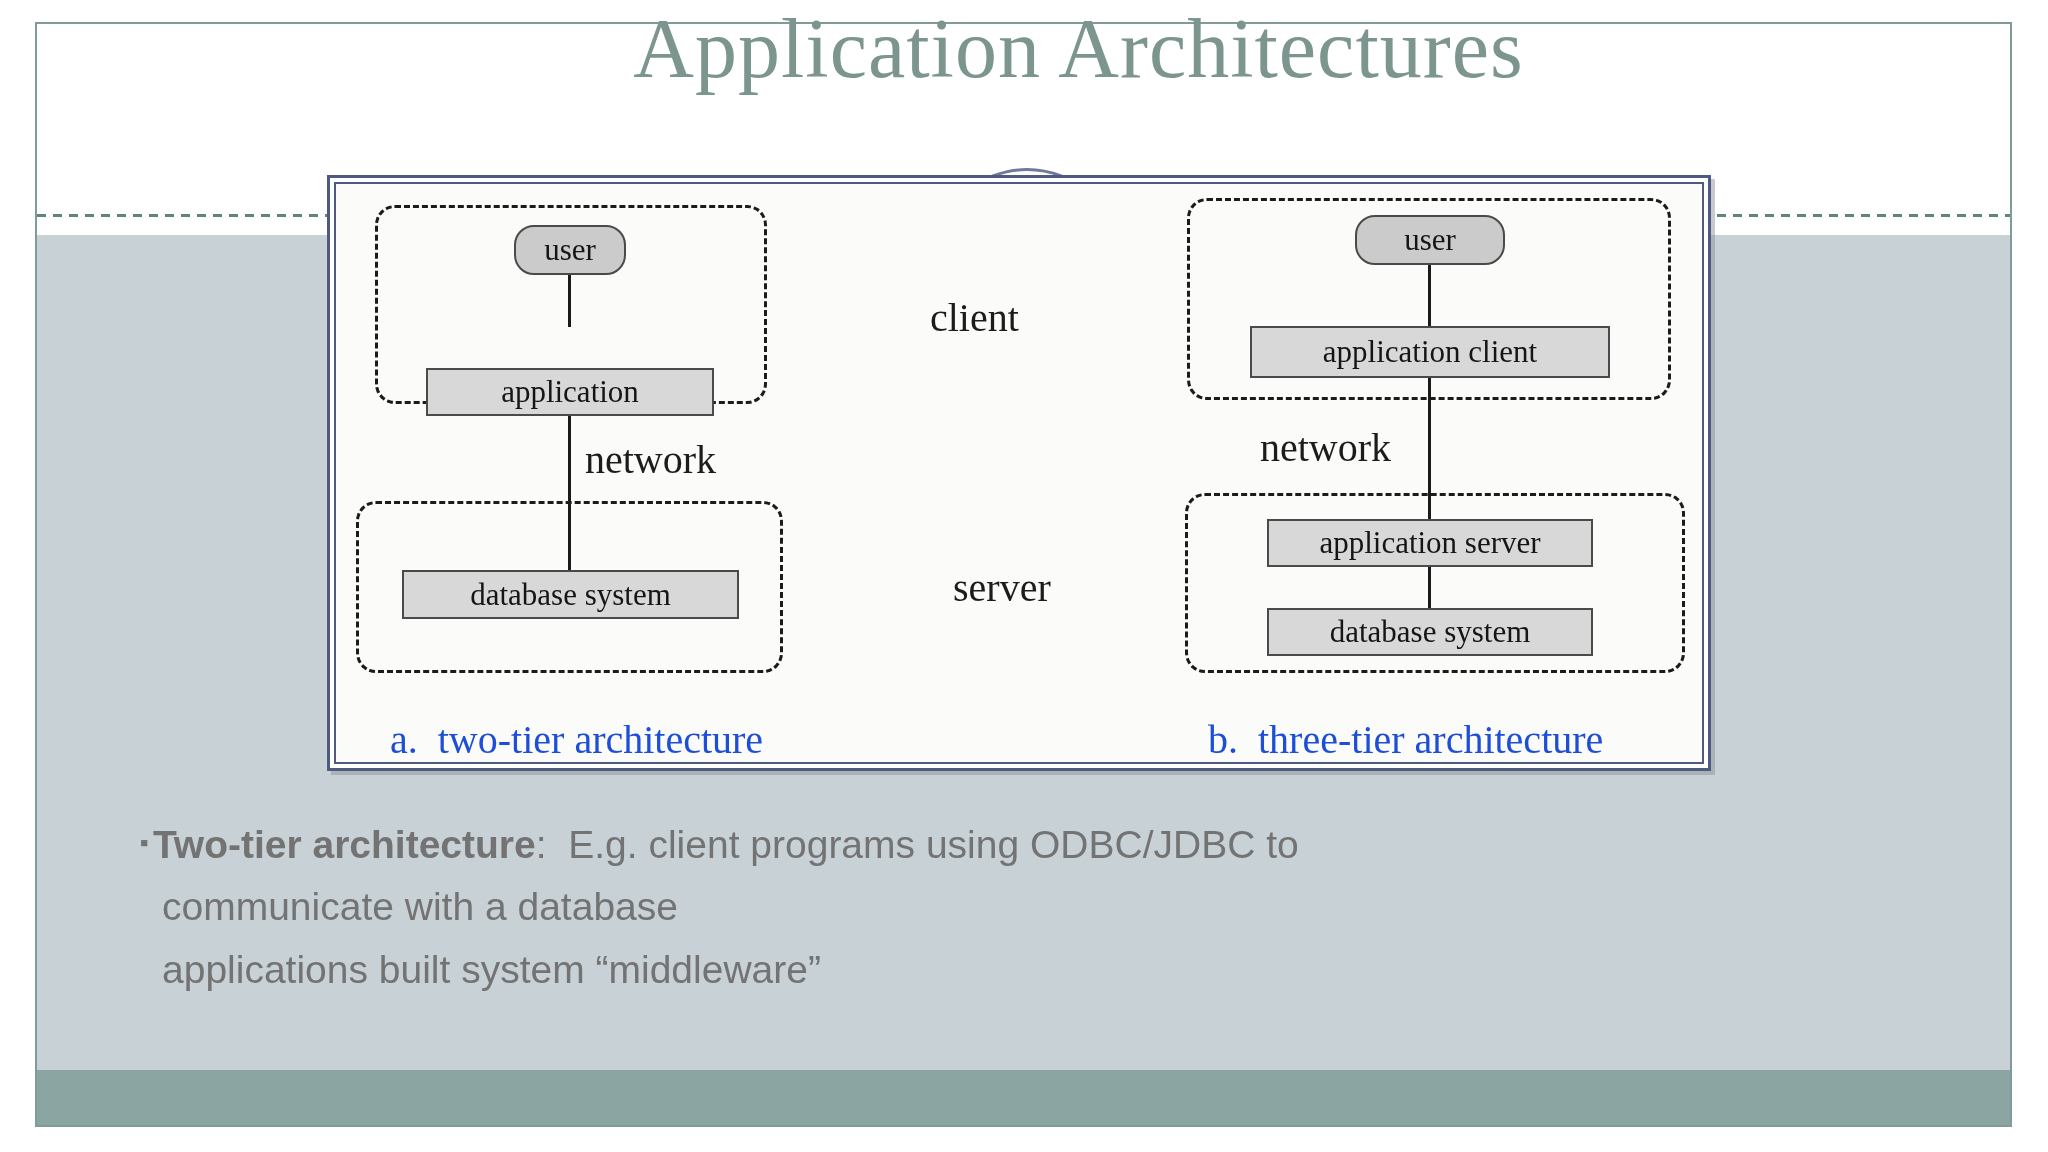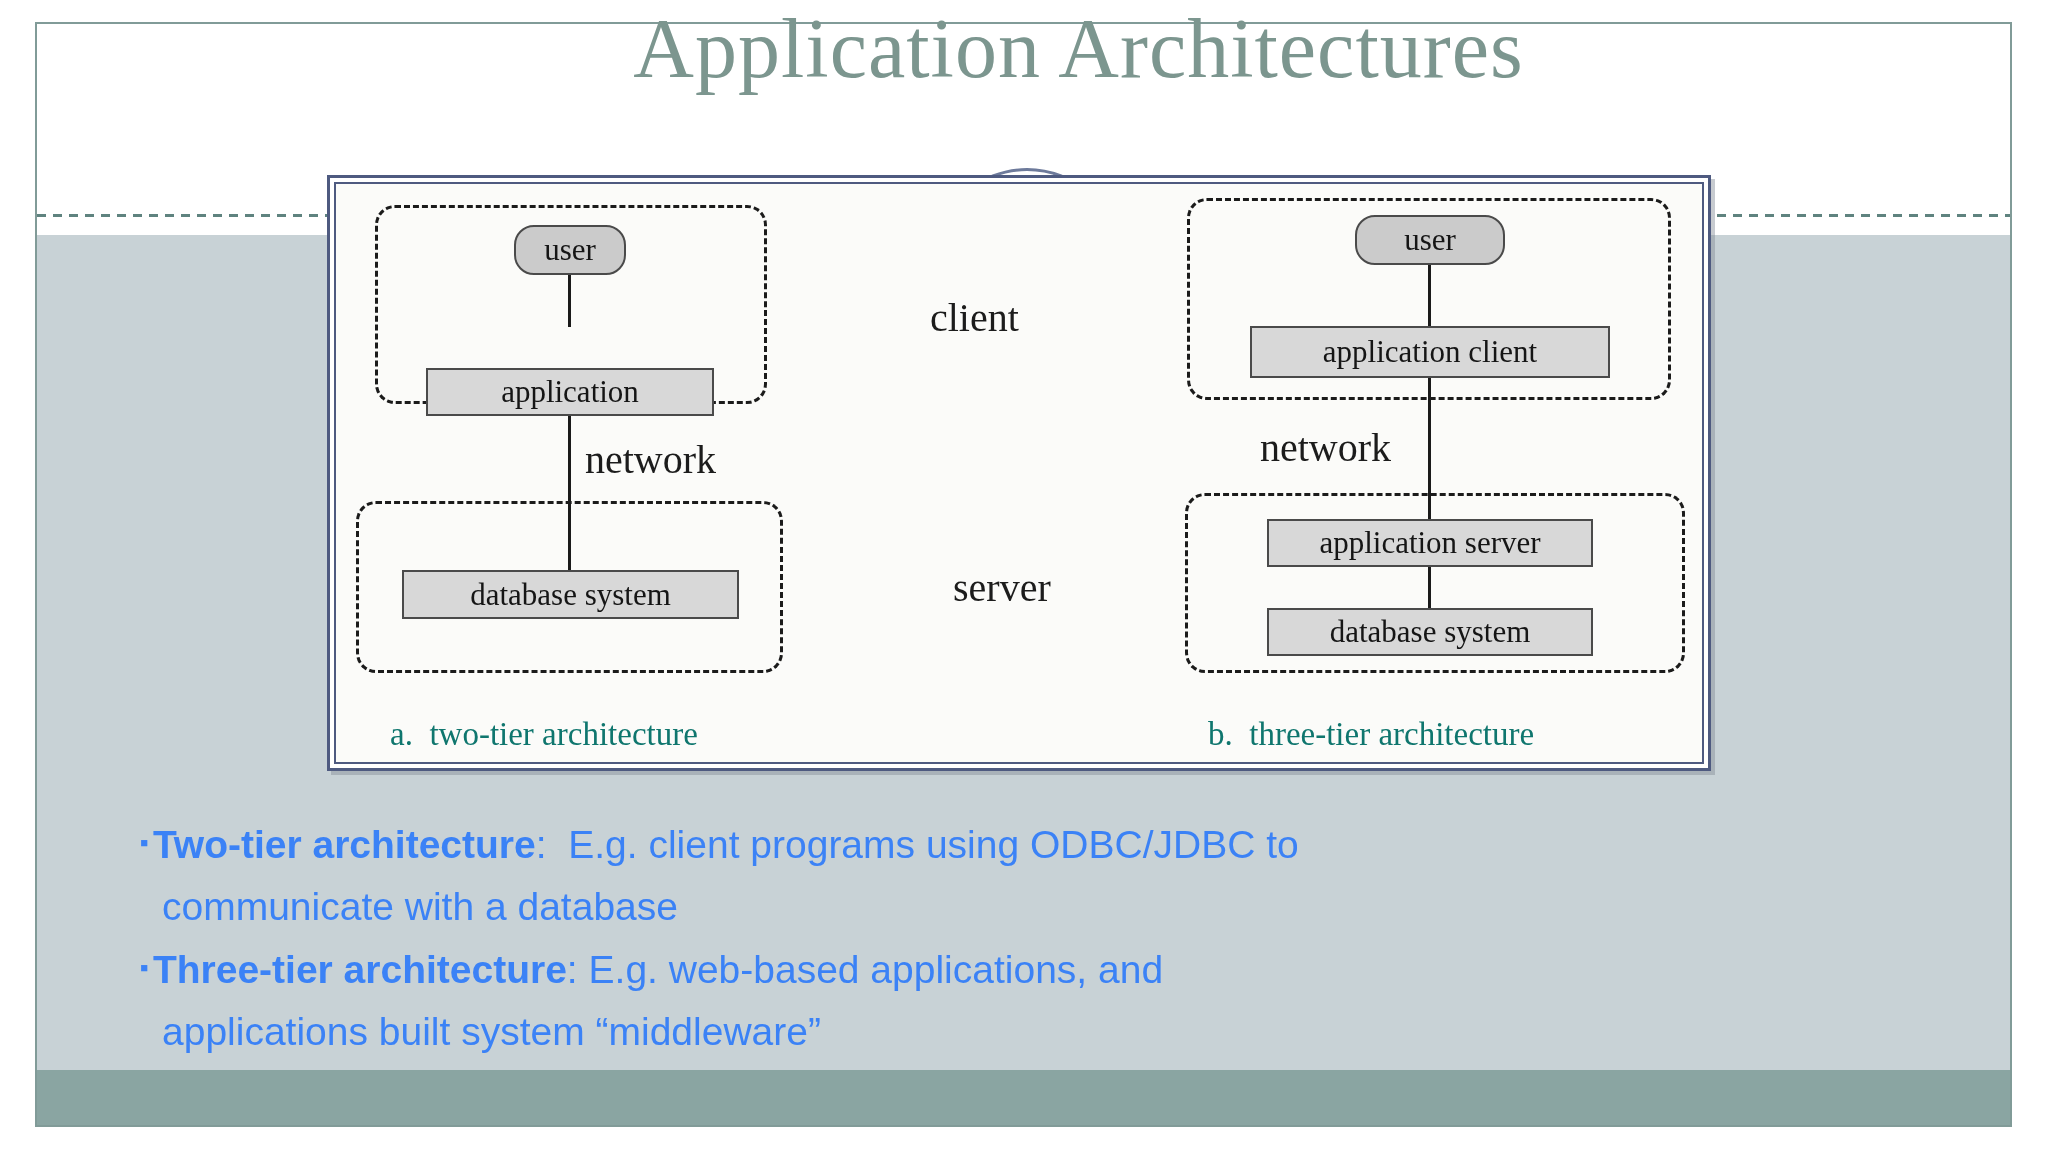--- a/index.html
+++ b/index.html
@@ -32,25 +32,25 @@
             box-shadow: inset 0 0 0 4px #ffffff, inset 0 0 0 6px #4e5a80,
                         4px 4px 0 rgba(130,140,150,0.45);
             font-family:"Liberation Serif", serif; color:#1c1c1c; }
   .dashed-box { position:absolute; border:3px dashed #1b1b1b; border-radius:20px; z-index:1; }
   .node { position:absolute; background:#d8d8d8; border:2px solid #4a4a4a; z-index:2;
           display:flex; align-items:center; justify-content:center;
           font-size:31px; color:#151515; }
   .node-rounded { border-radius:20px; background:#cbcbcb; }
   .vline { position:absolute; width:3px; background:#1a1a1a; z-index:0; }
   .dlabel { position:absolute; font-size:40px; color:#1c1c1c; z-index:2; }
-  .caption { position:absolute; font-size:33px; color:#0f766e; z-index:2; }
+  .caption { position:absolute; font-size:40px; color:#1d4ed8; z-index:2; }
 
   
   .bullets { position:absolute; left:140px; top:816px; width:1560px; z-index:3;
-             font-size:39px; line-height:57px; color:#3b82f6; }
+             font-size:39px; line-height:57px; color:#737373; }
   .bullet + .bullet { margin-top:6px; }
   .mk { display:inline-block; font-size:25px; transform:translateY(-7px); margin-right:4px; }
   .b-bold { font-weight:bold; }
   .b-line2 { padding-left:22px; }
 </style>
 </head>
 <body>
 
 <div class="page">
 
@@ -91,18 +91,17 @@
     <div class="node" style="left:937px; top:430px; width:326px; height:48px;">database system</div>
     <div class="caption" style="left:878px; top:538px;">b.&nbsp; three-tier architecture</div>
   </div>
 
   <div class="bullets">
     <div class="bullet">
       <div class="b-line1"><span class="mk">▪</span><span class="b-bold">Two-tier architecture</span><span>:&nbsp; E.g. client programs using ODBC/JDBC to</span></div>
       <div class="b-line2">communicate with a database</div>
     </div>
     <div class="bullet">
-      <div class="b-line1"><span class="mk">▪</span><span class="b-bold">Three-tier architecture</span><span>: E.g. web-based applications, and</span></div>
       <div class="b-line2">applications built system “middleware”</div>
     </div>
   </div>
 
 </div>
 
 </body></html>

